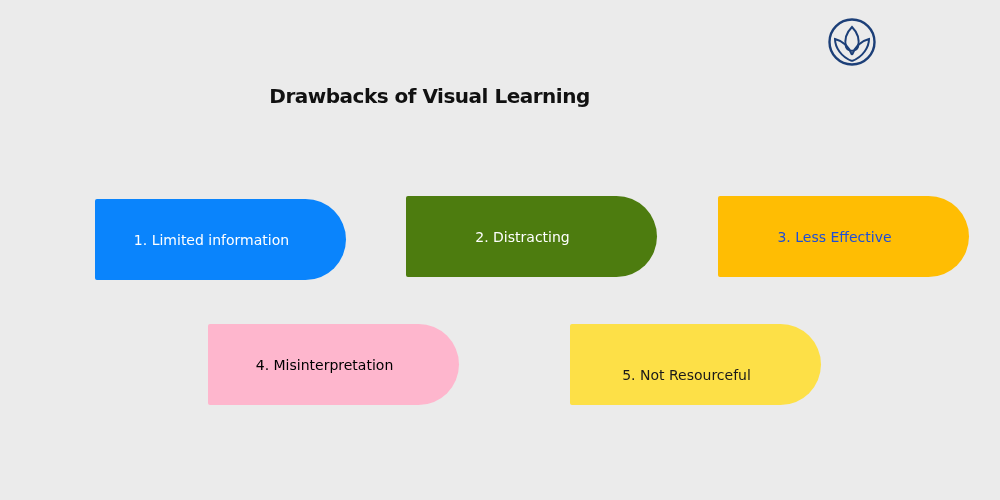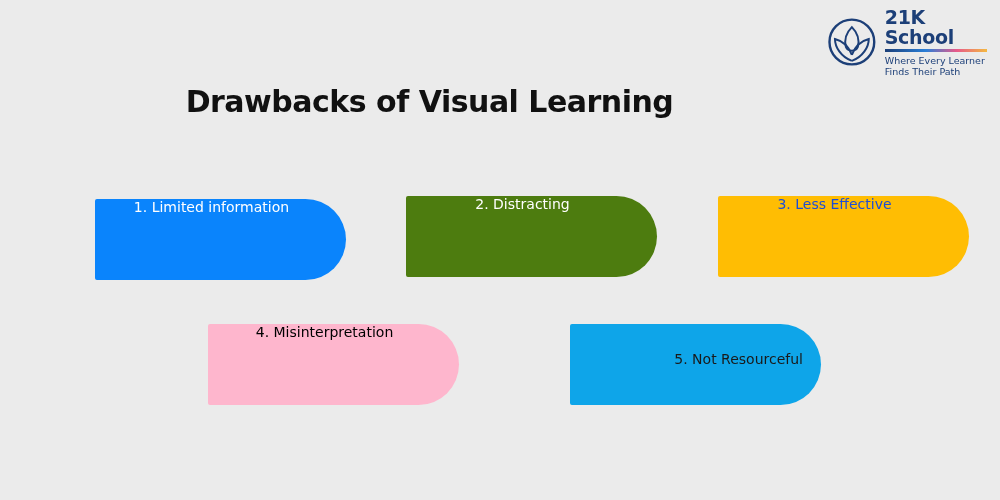--- a/index.html
+++ b/index.html
@@ -10,56 +10,50 @@
     }
     .logo { position: absolute; left: 827px; top: 16px; height: 52px; display: flex; align-items: center; }
     .logo svg { width: 50px; height: 50px; }
     .logo-text { margin-left: 8px; display: flex; flex-direction: column; }
     .logo-name { font-weight: bold; font-size: 19px; color: #1c3f78; line-height: 20px; letter-spacing: -0.3px; }
     .logo-bar { height: 3px; width: 102px; margin: 2px 0 3px 0;
       background: linear-gradient(90deg, #1c3f78 0%, #2a7fd8 40%, #e85a8a 70%, #f4b940 100%); }
     .logo-tag { font-size: 9.5px; color: #1c3f78; line-height: 11px; }
     .title {
       position: absolute; left: 0; width: 859px; top: 84px; text-align: center;
-      font-size: 30px; font-weight: bold; color: #111; letter-spacing: -0.5px;
+      font-size: 20px; font-weight: bold; color: #111; letter-spacing: -0.5px;
     }
     .card {
       position: absolute; width: 251px; height: 81px;
       border-radius: 2px 41px 41px 2px;
-      display: flex; justify-content: center;
+      display: flex; align-items: center; justify-content: center;
       font-size: 14px; box-sizing: border-box; padding-right: 18px;
     }
   </style>
 </head>
 <body>
 
 <div class="logo">
   <svg viewBox="0 0 50 50">
     <circle cx="25" cy="25" r="22.5" fill="none" stroke="#1c3f78" stroke-width="2.4"></circle>
     <path d="M25 10 C 19 16, 17 22, 19 30 C 21 35, 29 35, 31 30 C 33 22, 31 16, 25 10 Z" fill="none" stroke="#1c3f78" stroke-width="2"></path>
     <path d="M25 44 C 14 40, 8 30, 8 22 C 16 24, 22 30, 25 38" fill="none" stroke="#1c3f78" stroke-width="2"></path>
     <path d="M25 44 C 36 40, 42 30, 42 22 C 34 24, 28 30, 25 38" fill="none" stroke="#1c3f78" stroke-width="2"></path>
   </svg>
-  <div class="logo-text">
-    <span class="logo-name">21K School</span>
-    <div class="logo-bar"></div>
-    <span class="logo-tag">Where Every Learner</span>
-    <span class="logo-tag">Finds Their Path</span>
-  </div>
 </div>
 
 <div class="title">Drawbacks of Visual Learning</div>
 
 <div class="card" style="left: 95px; top: 199px; background: rgb(10, 132, 252); color: rgb(255, 255, 255);">
   <span>1. Limited information</span>
 </div>
 <div class="card" style="left: 406px; top: 196px; background: #4d7c0f; color: rgb(255, 255, 255);">
   <span>2. Distracting</span>
 </div>
 <div class="card" style="left: 718px; top: 196px; background: rgb(255, 189, 3); color: #1d4ed8;">
   <span>3. Less Effective</span>
 </div>
 <div class="card" style="left: 208px; top: 324px; background: rgb(254, 182, 205); color: #000000;">
   <span>4. Misinterpretation</span>
 </div>
-<div class="card" style="left: 570px; top: 324px; align-items: flex-start; padding-top: 27px; background: #0ea5e9; color: rgb(26, 26, 26); justify-content: flex-end;">
+<div class="card" style="left: 570px; top: 324px; align-items: flex-start; padding-top: 43px; background: #fde047; color: rgb(26, 26, 26);">
   <span>5. Not Resourceful</span>
 </div>
 
 </body></html>

